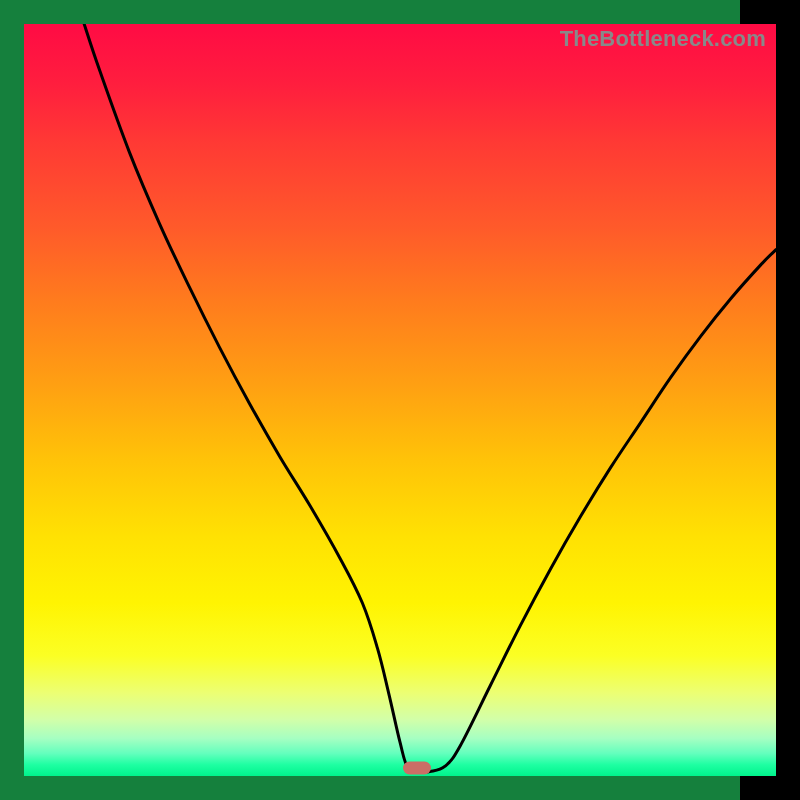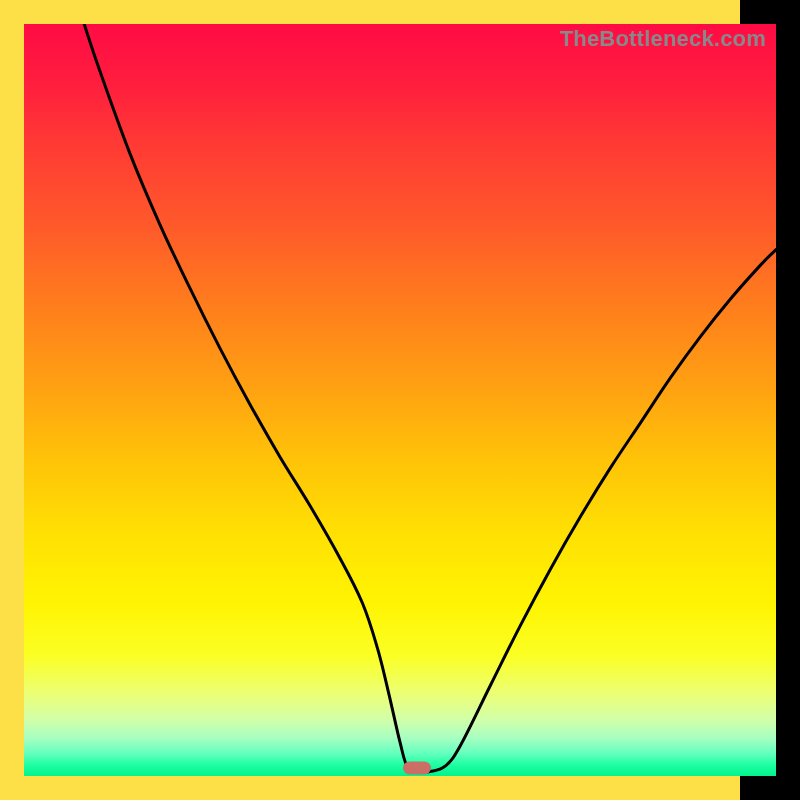--- a/index.html
+++ b/index.html
@@ -7,21 +7,21 @@
     padding: 0;
     width: 800px;
     height: 800px;
     background: #000;
     overflow: hidden;
   }
   .frame {
     position: relative;
     width: 740px;
     height: 800px;
-    background: #fde047;
+    background: #15803d;
   }
   .plot {
     position: absolute;
     left: 24px;
     top: 24px;
     width: 752px;
     height: 752px;
     background: linear-gradient(to bottom,
       #ff0b44 0%,
       #ff1e3e 8%,

